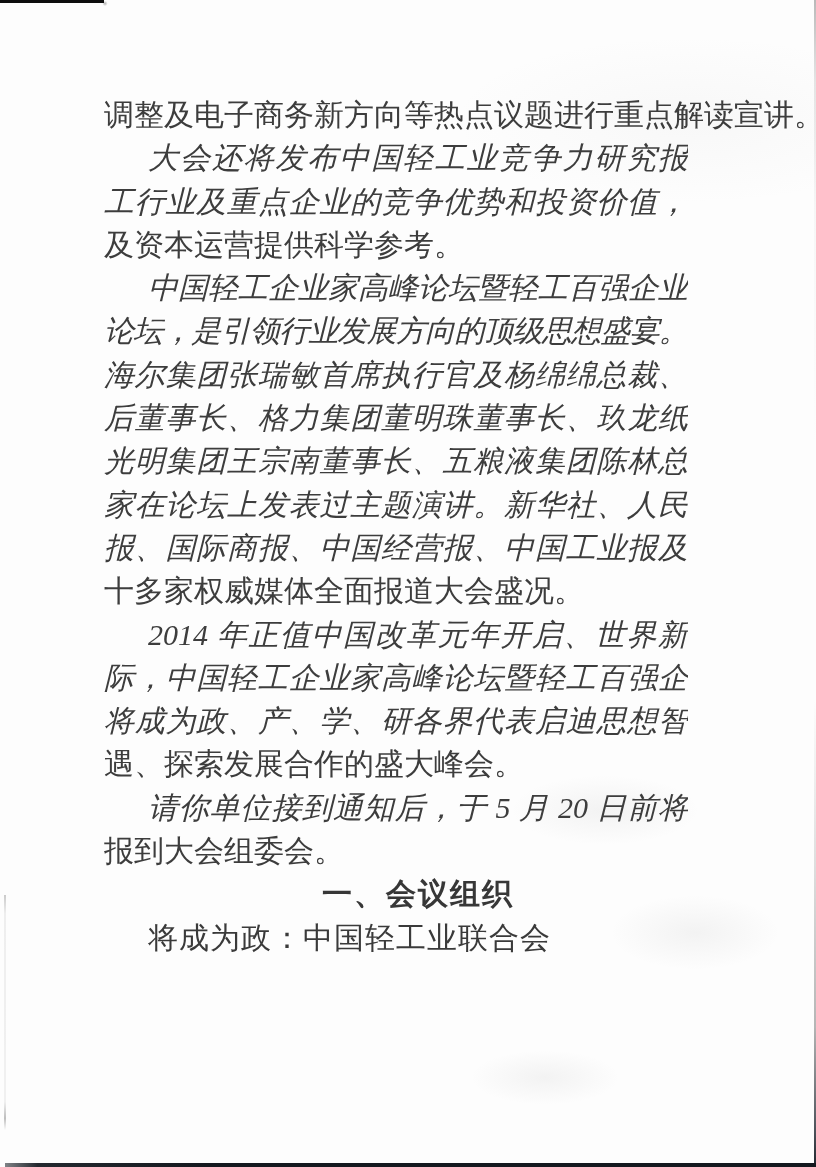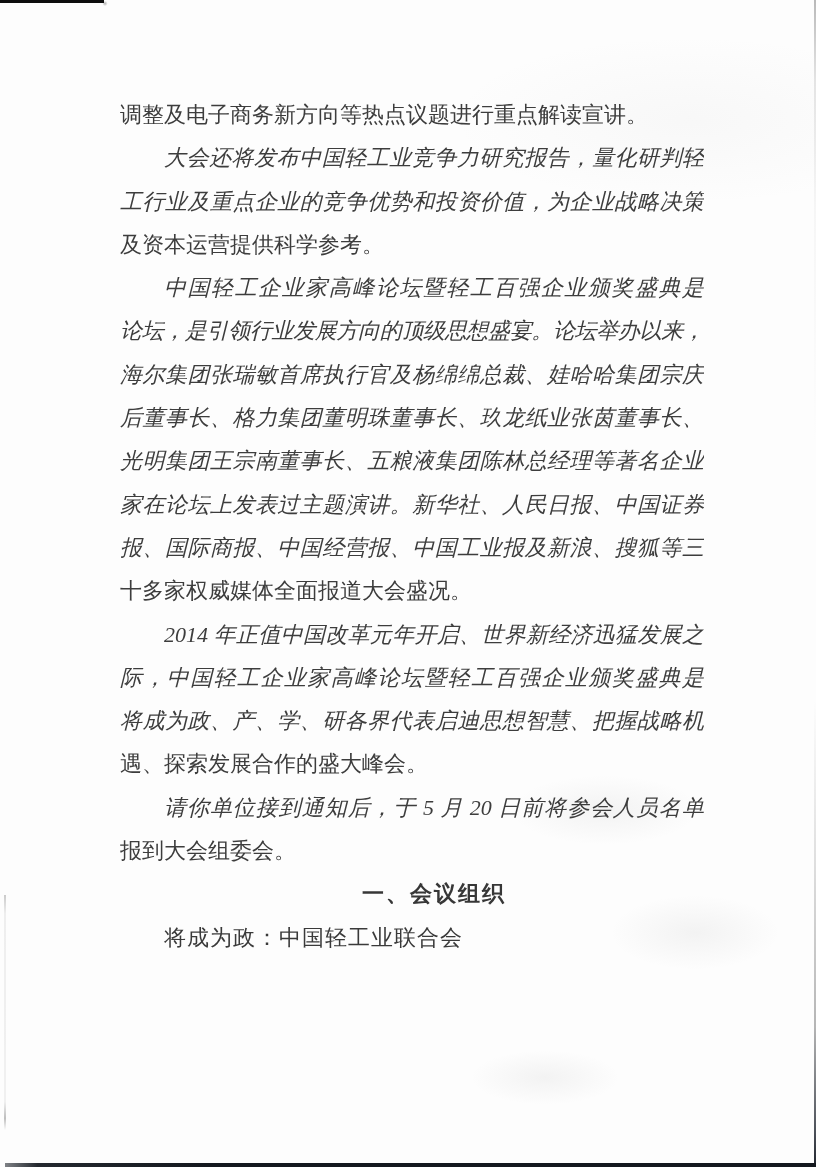--- a/index.html
+++ b/index.html
@@ -12,24 +12,24 @@
   }
   .page {
     position: absolute; inset: 0;
     background:
       radial-gradient(ellipse 340px 120px at 690px 120px, rgba(150,150,150,0.05), rgba(150,150,150,0) 70%),
       #fdfdfd;
   }
   
   .textblock {
     position: absolute;
-    left: 120px; top: 93px;
+    left: 104px; top: 93px;
     width: 584px;
     color: #3d3d3d;
-    font-size: 22px;
+    font-size: 30px;
     line-height: 43.3px;
   }
   .line {
     height: 43.3px;
     white-space: nowrap;
     overflow: visible;
   }
   .fill {
     white-space: normal;
     overflow: hidden;

